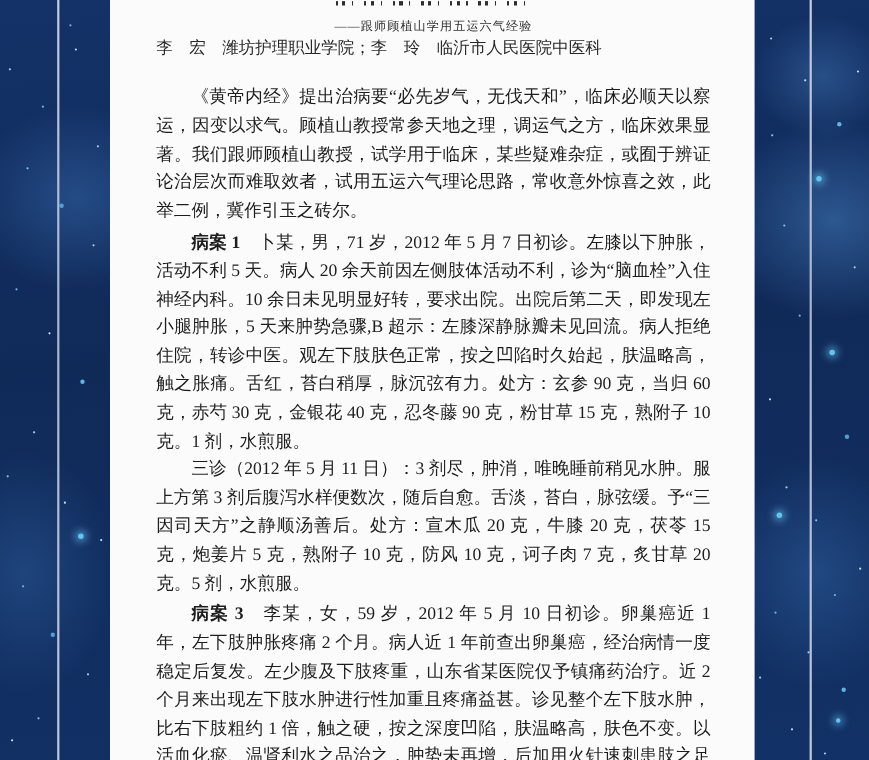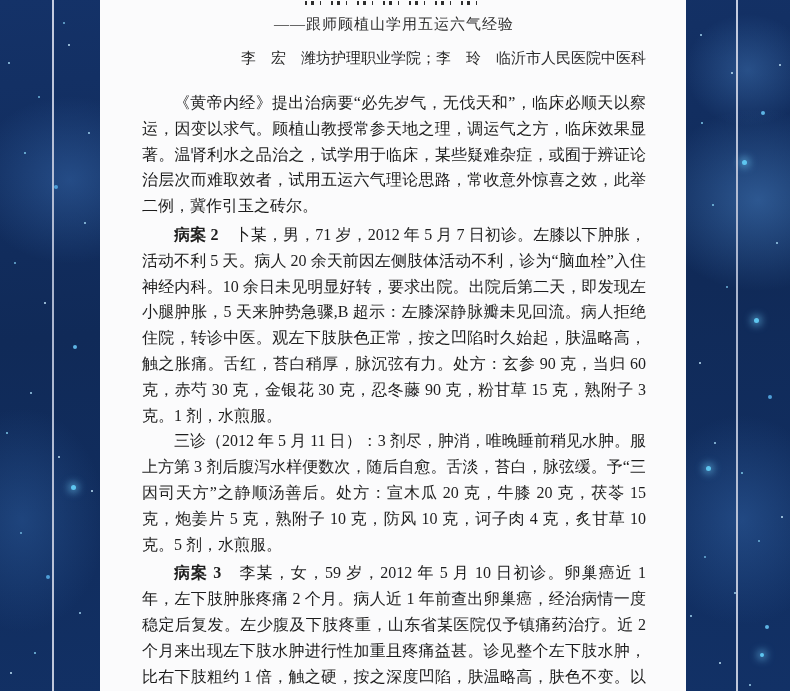--- a/index.html
+++ b/index.html
@@ -40,22 +40,22 @@
   .g1{left:71px;top:485px}.g2{left:742px;top:160px}.g3{left:754px;top:318px}
   .g4{left:706px;top:466px}.g5{left:760px;top:653px;width:4px;height:4px}
 
   .page{position:absolute;left:100px;top:0;width:586px;height:691px;background:#fbfbfc;z-index:2;overflow:hidden;}
   .page-inner{padding:0 40px 0 42px;}
 
   .cropped-title{height:6px;overflow:hidden;display:flex;justify-content:center;align-items:flex-start;padding-top:1px;}
   .cropped-title .marks{width:178px;height:4px;
     background:repeating-linear-gradient(90deg,#2e2e2e 0 2px,transparent 2px 6px,#2e2e2e 6px 9px,transparent 9px 15px,#2e2e2e 15px 16px,transparent 16px 26px);}
 
-  .subtitle{margin-top:7px;text-align:center;font-size:15px;line-height:20px;color:#303030;letter-spacing:1px;}
-  .authors{margin-top:14px;text-align:right;font-size:15px;line-height:20px;color:#282828;}
+  .subtitle{margin-top:7px;text-align:center;font-size:11px;line-height:20px;color:#303030;letter-spacing:1px;}
+  .authors{text-align:left;font-size:15px;line-height:20px;color:#282828;}
 
   .article{margin-top:22px;font-size:16px;line-height:25.8px;color:#1d1d1d;
     text-align:justify;text-justify:inter-ideograph;}
   .article p{margin:0;text-indent:2em;}
   .article p.case{margin-top:3px;}
   .case-label{font-weight:bold;}
 </style>
 </head>
 <body>
 
@@ -70,19 +70,19 @@
 <div class="frame-line right"></div>
 
 <div class="page">
   <div class="page-inner">
     <div class="cropped-title">
       <span class="marks"></span>
     </div>
     <div class="subtitle">——跟师顾植山学用五运六气经验</div>
     <div class="authors">李　宏　潍坊护理职业学院；李　玲　临沂市人民医院中医科</div>
     <div class="article">
-      <p><b class="case-label"></b><span>《黄帝内经》提出治病要“必先岁气，无伐天和”，临床必顺天以察运，因变以求气。顾植山教授常参天地之理，调运气之方，临床效果显著。温肾利水之品治之，试学用于临床，某些疑难杂症，或囿于辨证论治层次而难取效者，试用五运六气理论思路，常收意外惊喜之效，此举二例，冀作引玉之砖尔。</span></p>
-    <p class="case"><b class="case-label">病案 2</b><span>　卜某，男，71 岁，2012 年 5 月 7 日初诊。左膝以下肿胀，活动不利 5 天。病人 20 余天前因左侧肢体活动不利，诊为“脑血栓”入住神经内科。10 余日未见明显好转，要求出院。出院后第二天，即发现左小腿肿胀，5 天来肿势急骤,B 超示：左膝深静脉瓣未见回流。病人拒绝住院，转诊中医。观左下肢肤色正常，按之凹陷时久始起，肤温略高，触之胀痛。舌红，苔白稍厚，脉沉弦有力。处方：玄参 90 克，当归 60 克，赤芍 30 克，金银花 30 克，忍冬藤 90 克，粉甘草 15 克，熟附子 3 克。1 剂，水煎服。</span></p>
-        <p><b class="case-label"></b><span>三诊（2012 年 5 月 11 日）：3 剂尽，肿消，唯晚睡前稍见水肿。服上方第 3 剂后腹泻水样便数次，随后自愈。舌淡，苔白，脉弦缓。予“三因司天方”之静顺汤善后。处方：宣木瓜 20 克，牛膝 20 克，茯苓 15 克，炮姜片 5 克，熟附子 10 克，防风 10 克，诃子肉 4 克，炙甘草 10 克。5 剂，水煎服。</span></p>
+      <p><b class="case-label"></b><span>《黄帝内经》提出治病要“必先岁气，无伐天和”，临床必顺天以察运，因变以求气。顾植山教授常参天地之理，调运气之方，临床效果显著。我们跟师顾植山教授，试学用于临床，某些疑难杂症，或囿于辨证论治层次而难取效者，试用五运六气理论思路，常收意外惊喜之效，此举二例，冀作引玉之砖尔。</span></p>
+    <p class="case"><b class="case-label">病案 1</b><span>　卜某，男，71 岁，2012 年 5 月 7 日初诊。左膝以下肿胀，活动不利 5 天。病人 20 余天前因左侧肢体活动不利，诊为“脑血栓”入住神经内科。10 余日未见明显好转，要求出院。出院后第二天，即发现左小腿肿胀，5 天来肿势急骤,B 超示：左膝深静脉瓣未见回流。病人拒绝住院，转诊中医。观左下肢肤色正常，按之凹陷时久始起，肤温略高，触之胀痛。舌红，苔白稍厚，脉沉弦有力。处方：玄参 90 克，当归 60 克，赤芍 30 克，金银花 40 克，忍冬藤 90 克，粉甘草 15 克，熟附子 10 克。1 剂，水煎服。</span></p>
+        <p><b class="case-label"></b><span>三诊（2012 年 5 月 11 日）：3 剂尽，肿消，唯晚睡前稍见水肿。服上方第 3 剂后腹泻水样便数次，随后自愈。舌淡，苔白，脉弦缓。予“三因司天方”之静顺汤善后。处方：宣木瓜 20 克，牛膝 20 克，茯苓 15 克，炮姜片 5 克，熟附子 10 克，防风 10 克，诃子肉 7 克，炙甘草 20 克。5 剂，水煎服。</span></p>
         <p class="case"><b class="case-label">病案 3</b><span>　李某，女，59 岁，2012 年 5 月 10 日初诊。卵巢癌近 1 年，左下肢肿胀疼痛 2 个月。病人近 1 年前查出卵巢癌，经治病情一度稳定后复发。左少腹及下肢疼重，山东省某医院仅予镇痛药治疗。近 2 个月来出现左下肢水肿进行性加重且疼痛益甚。诊见整个左下肢水肿，比右下肢粗约 1 倍，触之硬，按之深度凹陷，肤温略高，肤色不变。以活血化瘀、温肾利水之品治之，肿势未再增，后加用火针速刺患肢之足三里、阳陵泉、风市、三</span></p>
       </div>
   </div>
 </div>
 
 </body></html>

